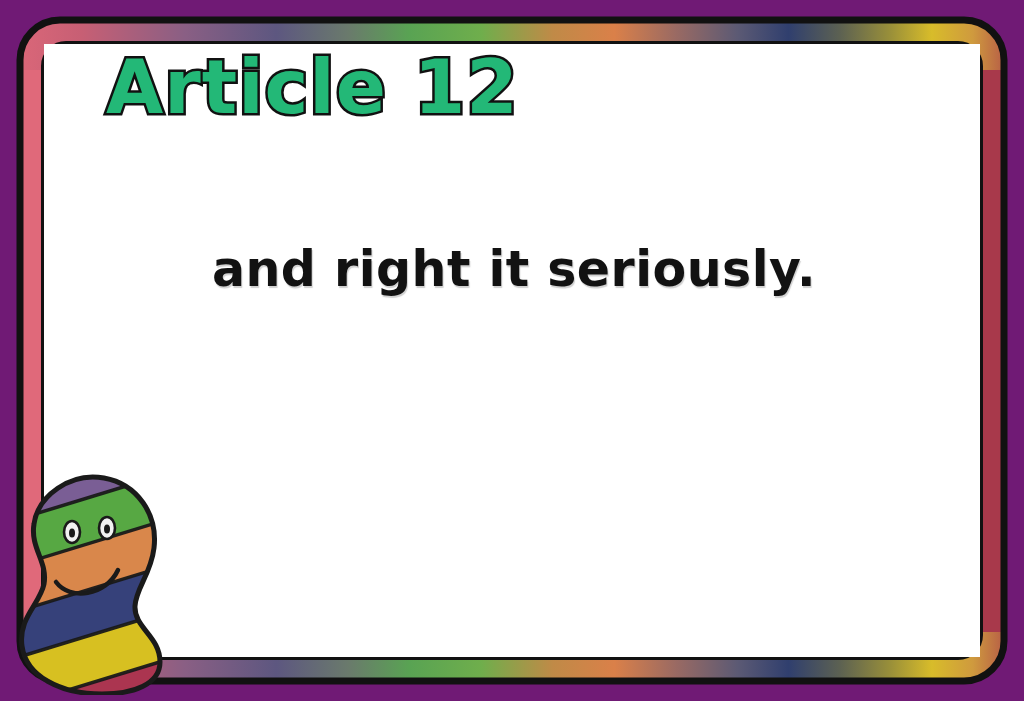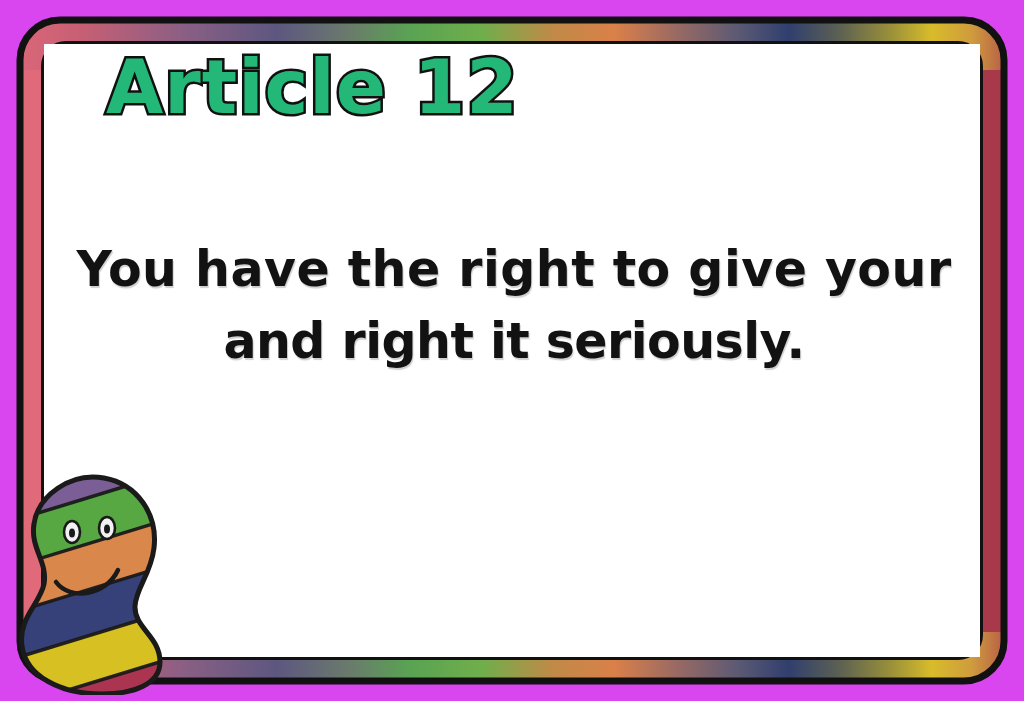--- a/index.html
+++ b/index.html
@@ -11,21 +11,21 @@
     width: 1024px;
     height: 701px;
     overflow: hidden;
     font-family: "DejaVu Sans", sans-serif;
   }
 
   #stage {
     position: relative;
     width: 1024px;
     height: 701px;
-    background: #d946ef;
+    background: #701a75;
   }
 
   
   .frame-svg {
     position: absolute;
     left: 0;
     top: 0;
     width: 1024px;
     height: 701px;
   }
@@ -152,21 +152,20 @@
     <rect x="20" y="20" width="984" height="661" rx="40" ry="40" fill="none" stroke="#111111" stroke-width="7"></rect>
 
     <rect x="44" y="44" width="936" height="613" rx="22" ry="22" fill="none" stroke="#111111" stroke-width="6"></rect>
   </svg>
 
   <div class="card-inner">
 
     <div class="title">Article 12</div>
 
     <div class="body-text">
-      <span class="ln">You have the right to give your</span>
       <span class="ln">and right it seriously.</span>
     </div>
 
   </div>
 
   <svg class="mascot" viewBox="0 0 170 225">
     <defs>
 
       <path id="beanpath" d="M96,8
                C129,14 150,44 146,78

